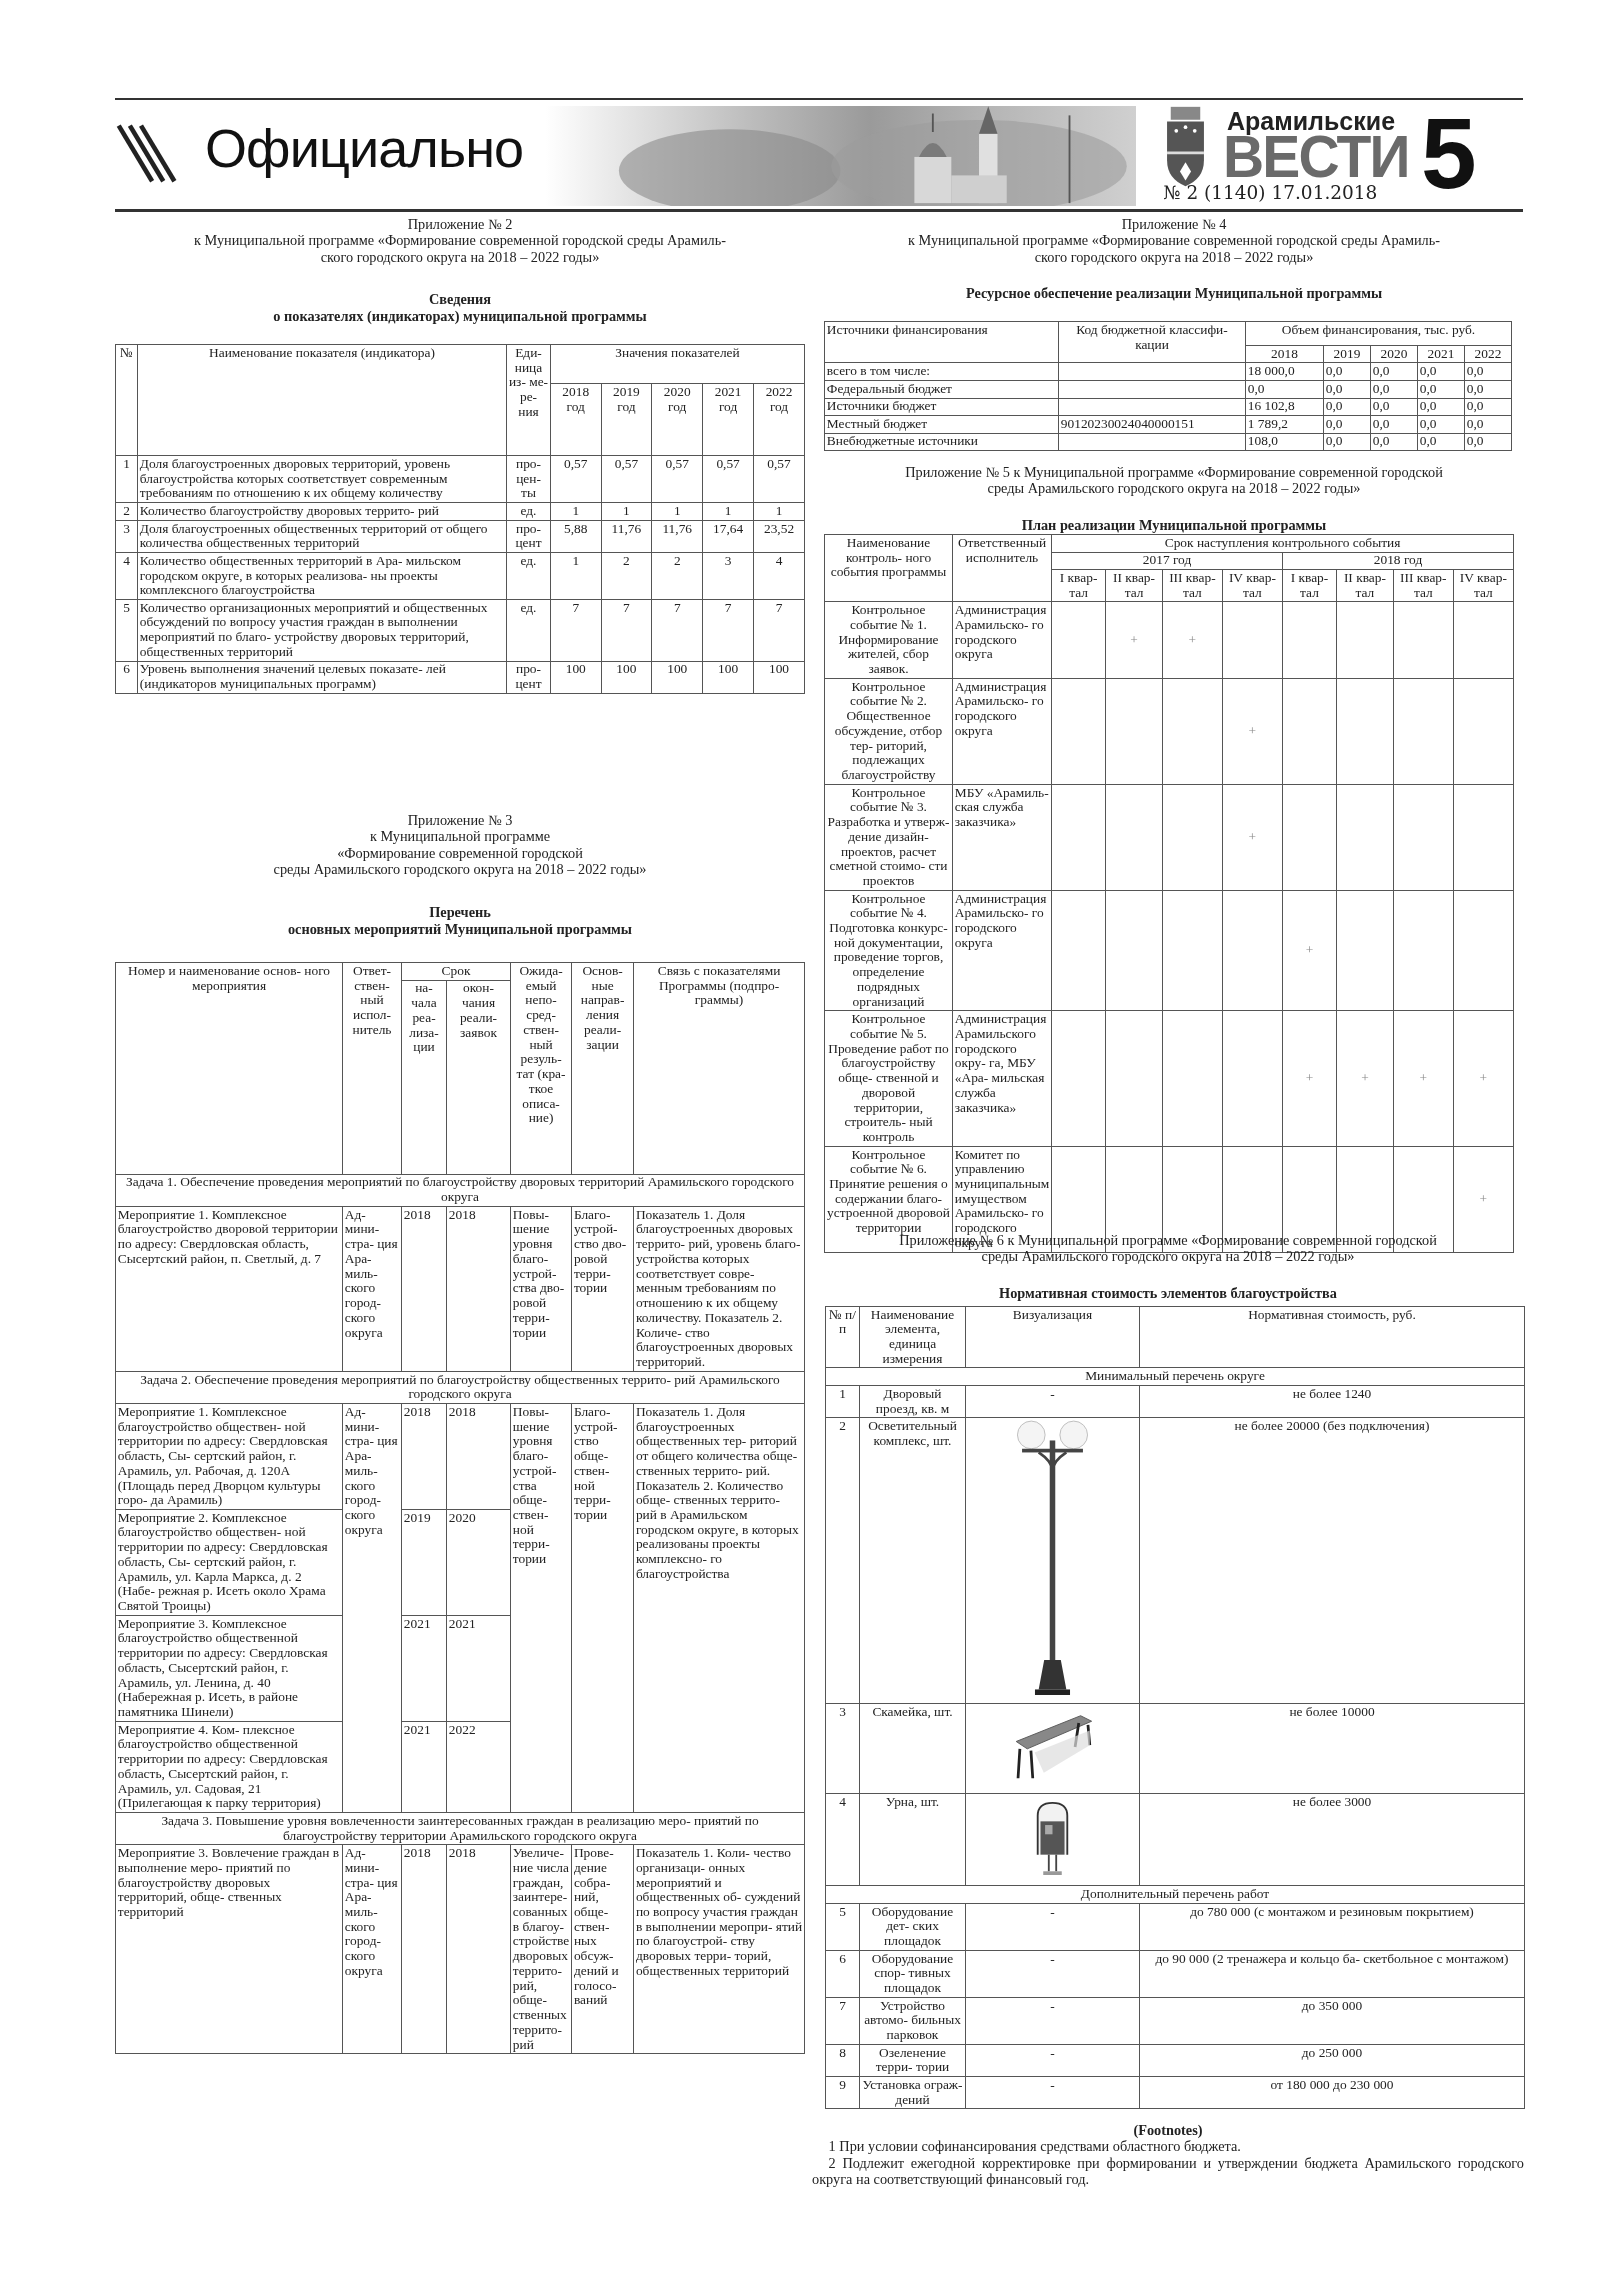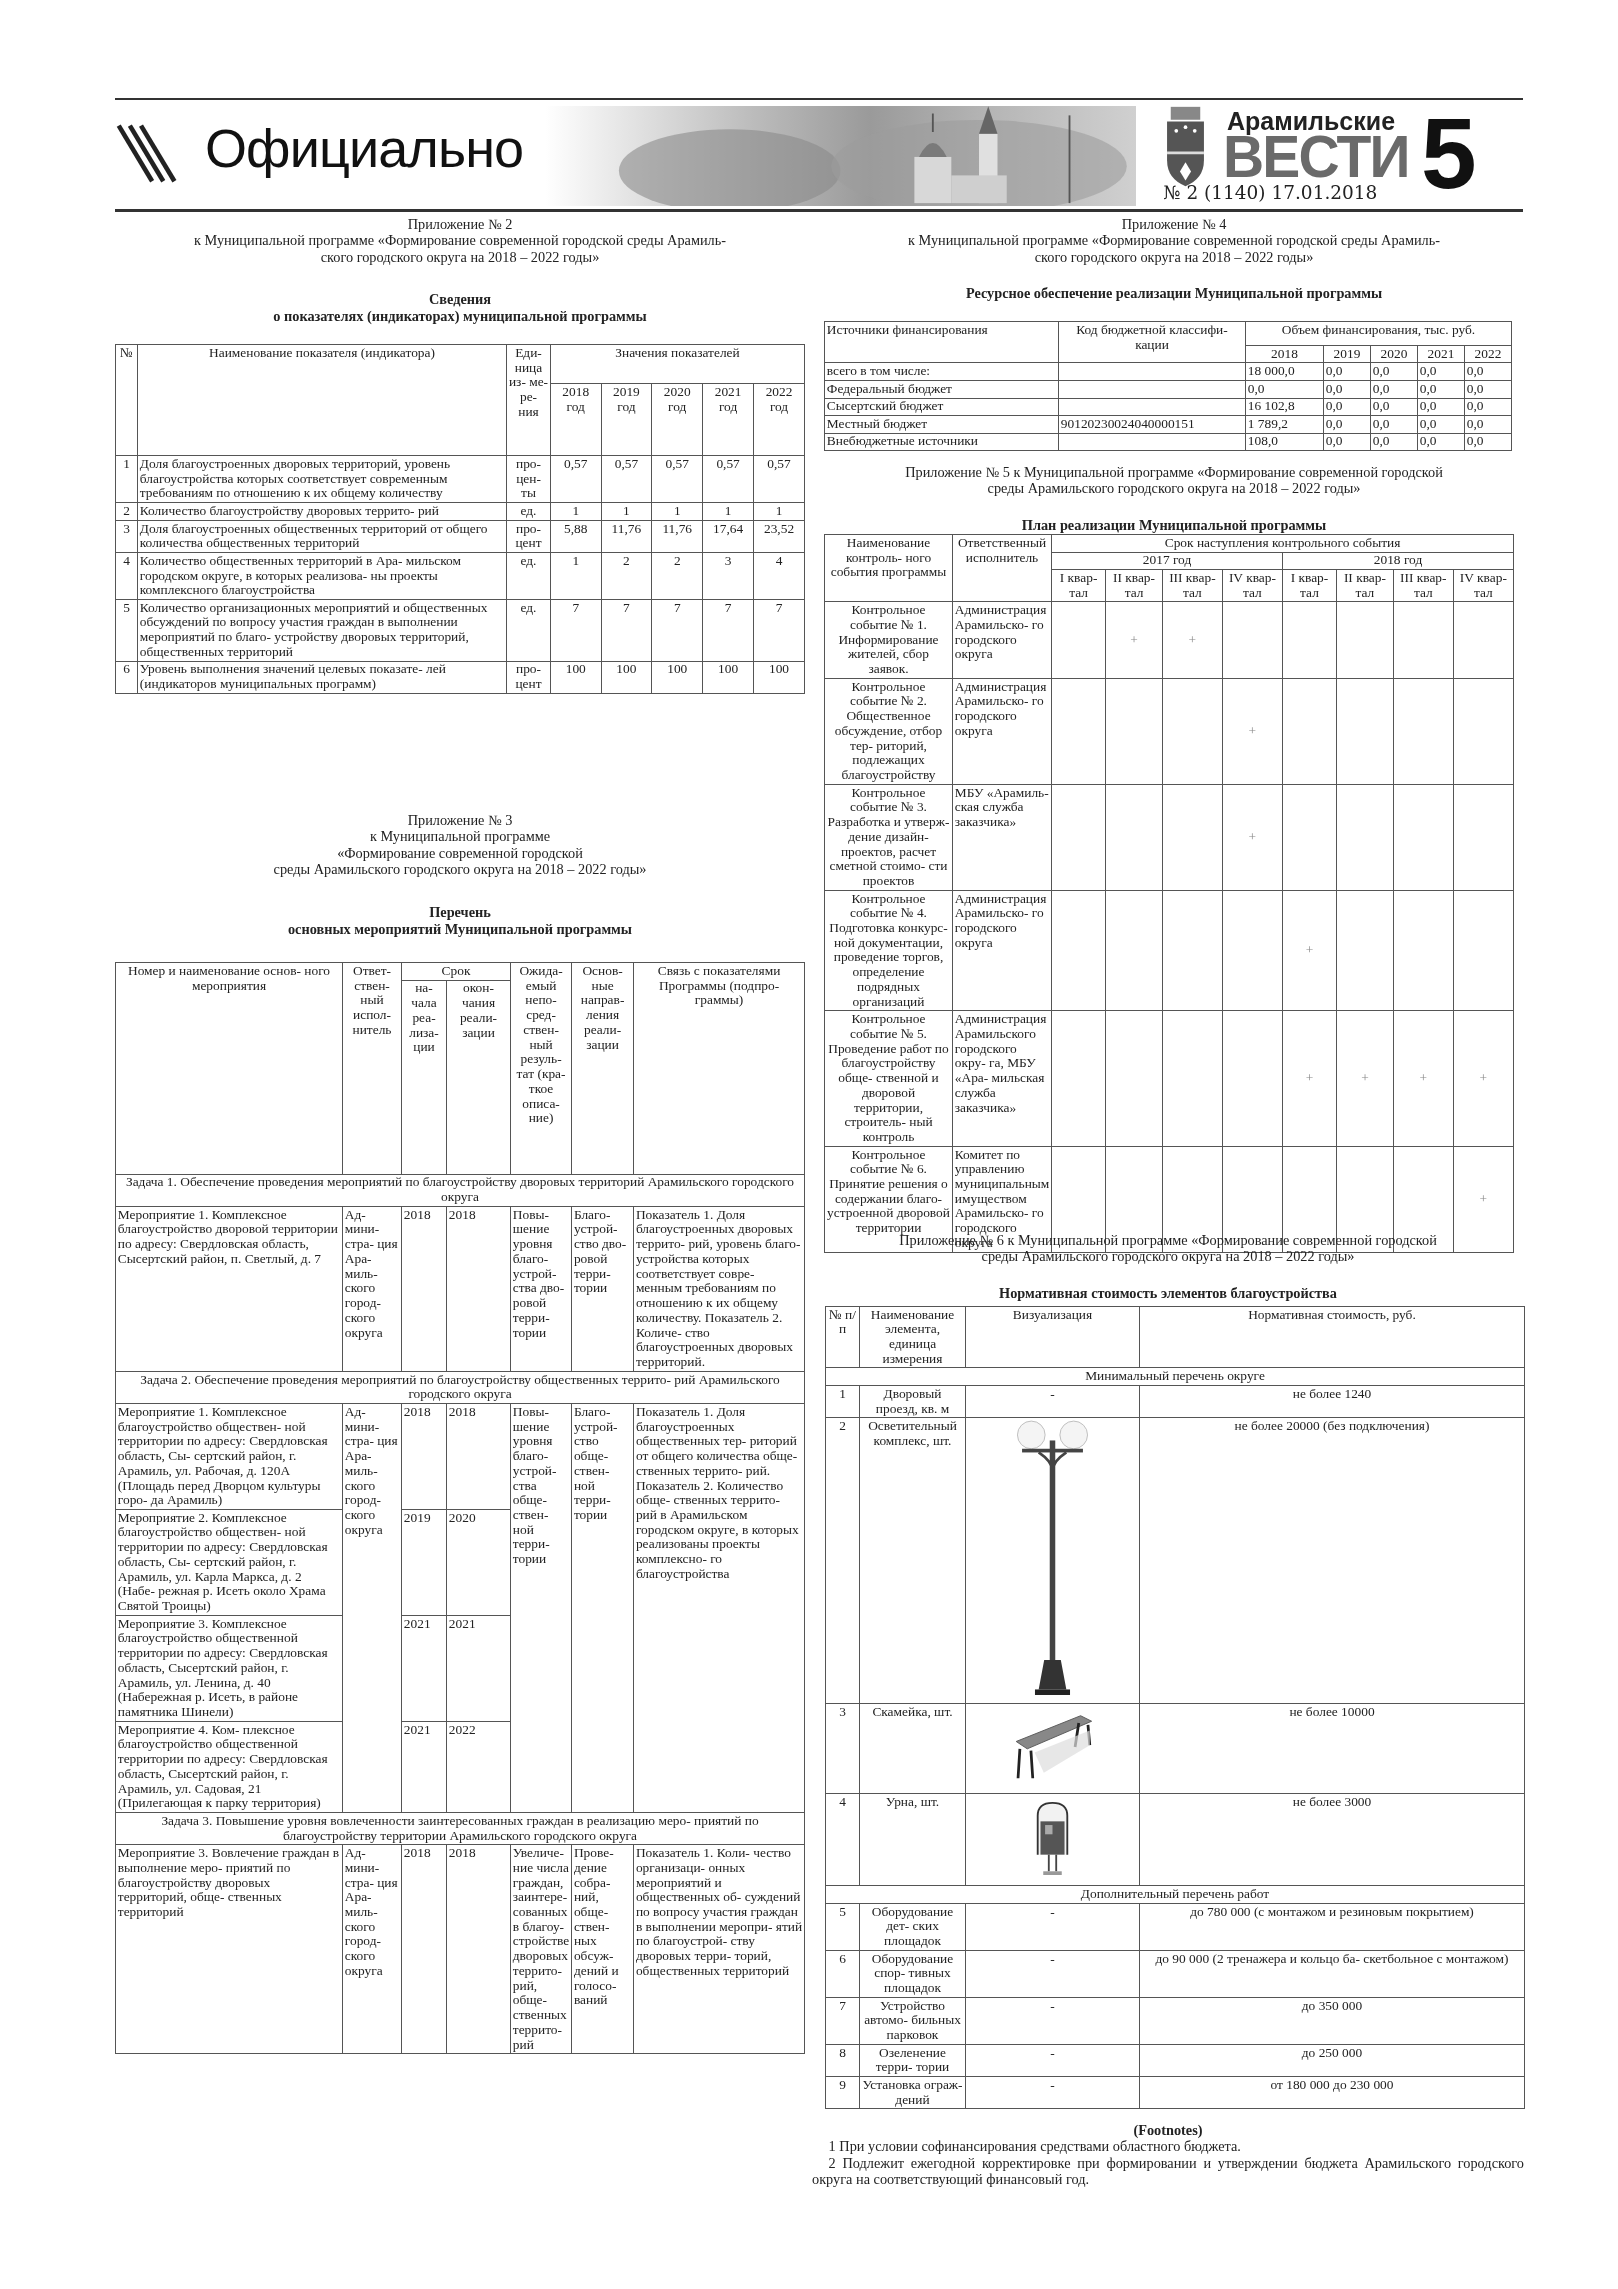--- a/index.html
+++ b/index.html
@@ -195,21 +195,21 @@
         <tr>
       <td rowspan="2" class="c">Номер и наименование основ- ного мероприятия</td>
       <td rowspan="2" class="c">Ответ- ствен- ный испол- нитель</td>
       <td colspan="2" class="c">Срок</td>
       <td rowspan="2" class="c">Ожида- емый непо- сред- ствен- ный резуль- тат (кра- ткое описа- ние)</td>
       <td rowspan="2" class="c">Основ- ные направ- ления реали- зации</td>
       <td rowspan="2" class="c">Связь с показателями Программы (подпро- граммы)</td>
     </tr>
     <tr>
       <td class="c">на- чала реа- лиза- ции</td>
-      <td class="c" style="height:194px;">окон- чания реали- зации</td>
+      <td class="c" style="height:194px;">окон- чания реали- заявок</td>
     </tr>
     <tr class="thick-top">
           <td colspan="7" class="c">Задача 1. Обеспечение проведения мероприятий по благоустройству дворовых территорий Арамильского городского округа</td>
         </tr>
     <tr>
       <td>Мероприятие 1. Комплексное благоустройство дворовой территории по адресу: Свердловская область, Сысертский район, п. Светлый, д. 7</td>
       <td>Ад- мини- стра- ция Ара- миль- ского город- ского округа</td>
       <td>2018</td>
       <td>2018</td>
       <td>Повы- шение уровня благо- устрой- ства дво- ровой терри- тории</td>
@@ -301,21 +301,21 @@
     <tr>
       <td>Федеральный бюджет</td>
           <td></td>
       <td>0,0</td>
           <td>0,0</td>
           <td>0,0</td>
           <td>0,0</td>
           <td>0,0</td>
     </tr>
     <tr>
-      <td>Сысертский бюджет</td>
+      <td>Источники бюджет</td>
           <td></td>
       <td>16 102,8</td>
           <td>0,0</td>
           <td>0,0</td>
           <td>0,0</td>
           <td>0,0</td>
     </tr>
     <tr>
       <td>Местный бюджет</td>
           <td>90120230024040000151</td>

